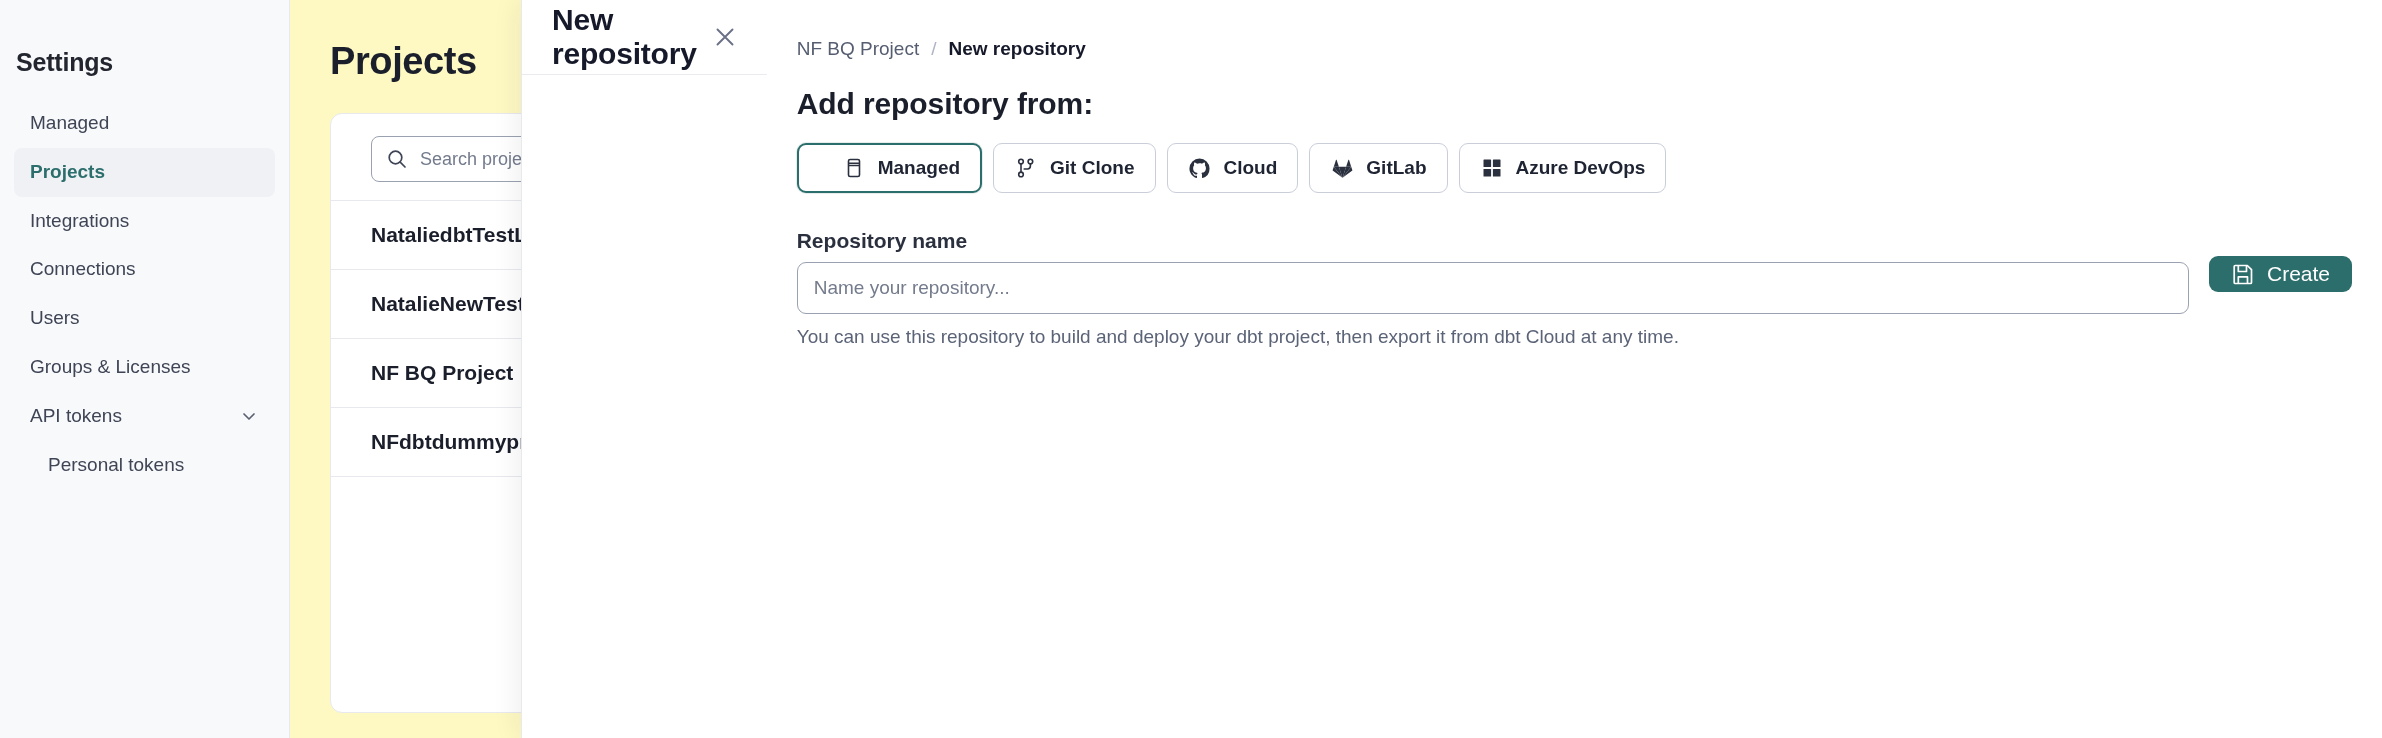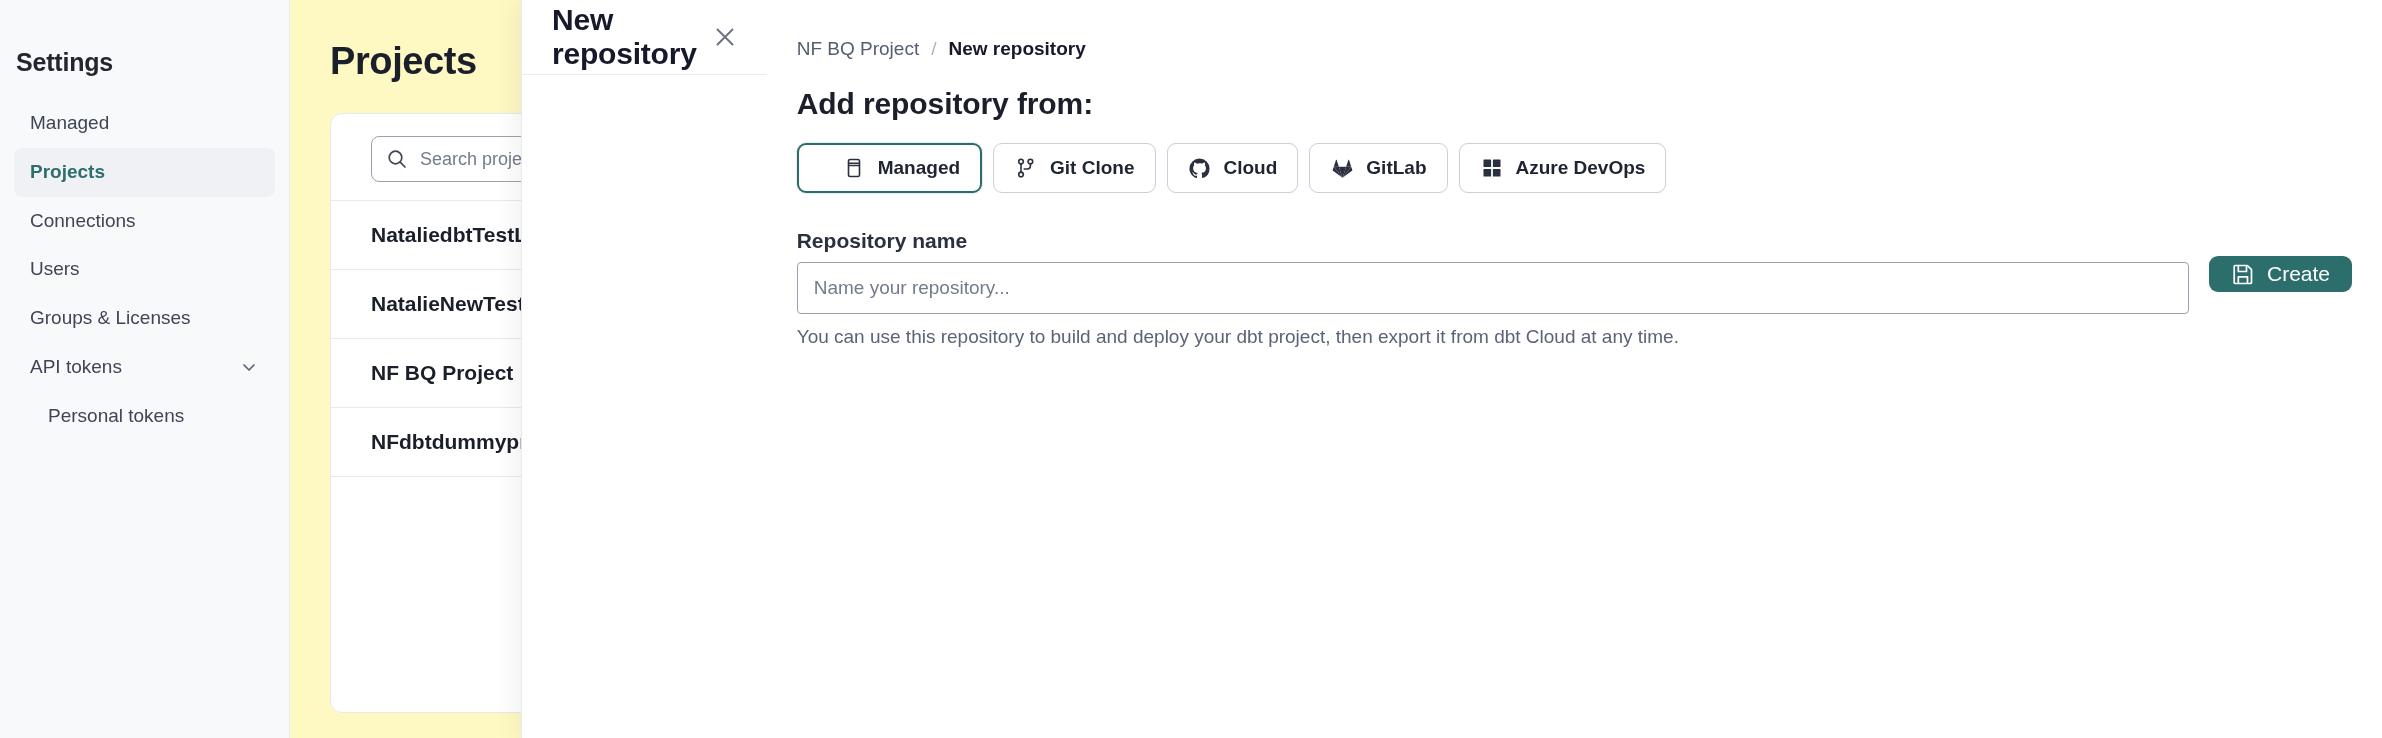--- a/index.html
+++ b/index.html
@@ -215,21 +215,21 @@
   .field-row {
     display: flex;
     align-items: flex-start;
     gap: 20px;
   }
   .field-col { flex: 1 1 auto; min-width: 0; }
   .text-input {
     width: 100%;
     height: 52px;
     border: 1px solid #9aa1b0;
-    border-radius: 4px;
+    border-radius: 9px;
     padding: 0 16px;
     font-size: 19px;
     color: #1f2433;
     font-family: "Liberation Sans", sans-serif;
     background: #fff;
     outline: none;
   }
   .text-input::placeholder { color: #737b8c; }
   .help-text {
     font-size: 19px;
@@ -265,20 +265,23 @@
     <div class="sidebar-title">Settings</div>
 
     <div class="nav-item">
       <span>Managed</span>
     </div>
 
     <div class="nav-item active">
       <span>Projects</span>
     </div>
 
+    <div class="nav-item">
+      <span>Integrations</span>
+    </div>
 
     <div class="nav-item">
       <span>Connections</span>
     </div>
 
     <div class="nav-item">
       <span>Users</span>
     </div>
 
     <div class="nav-item">

